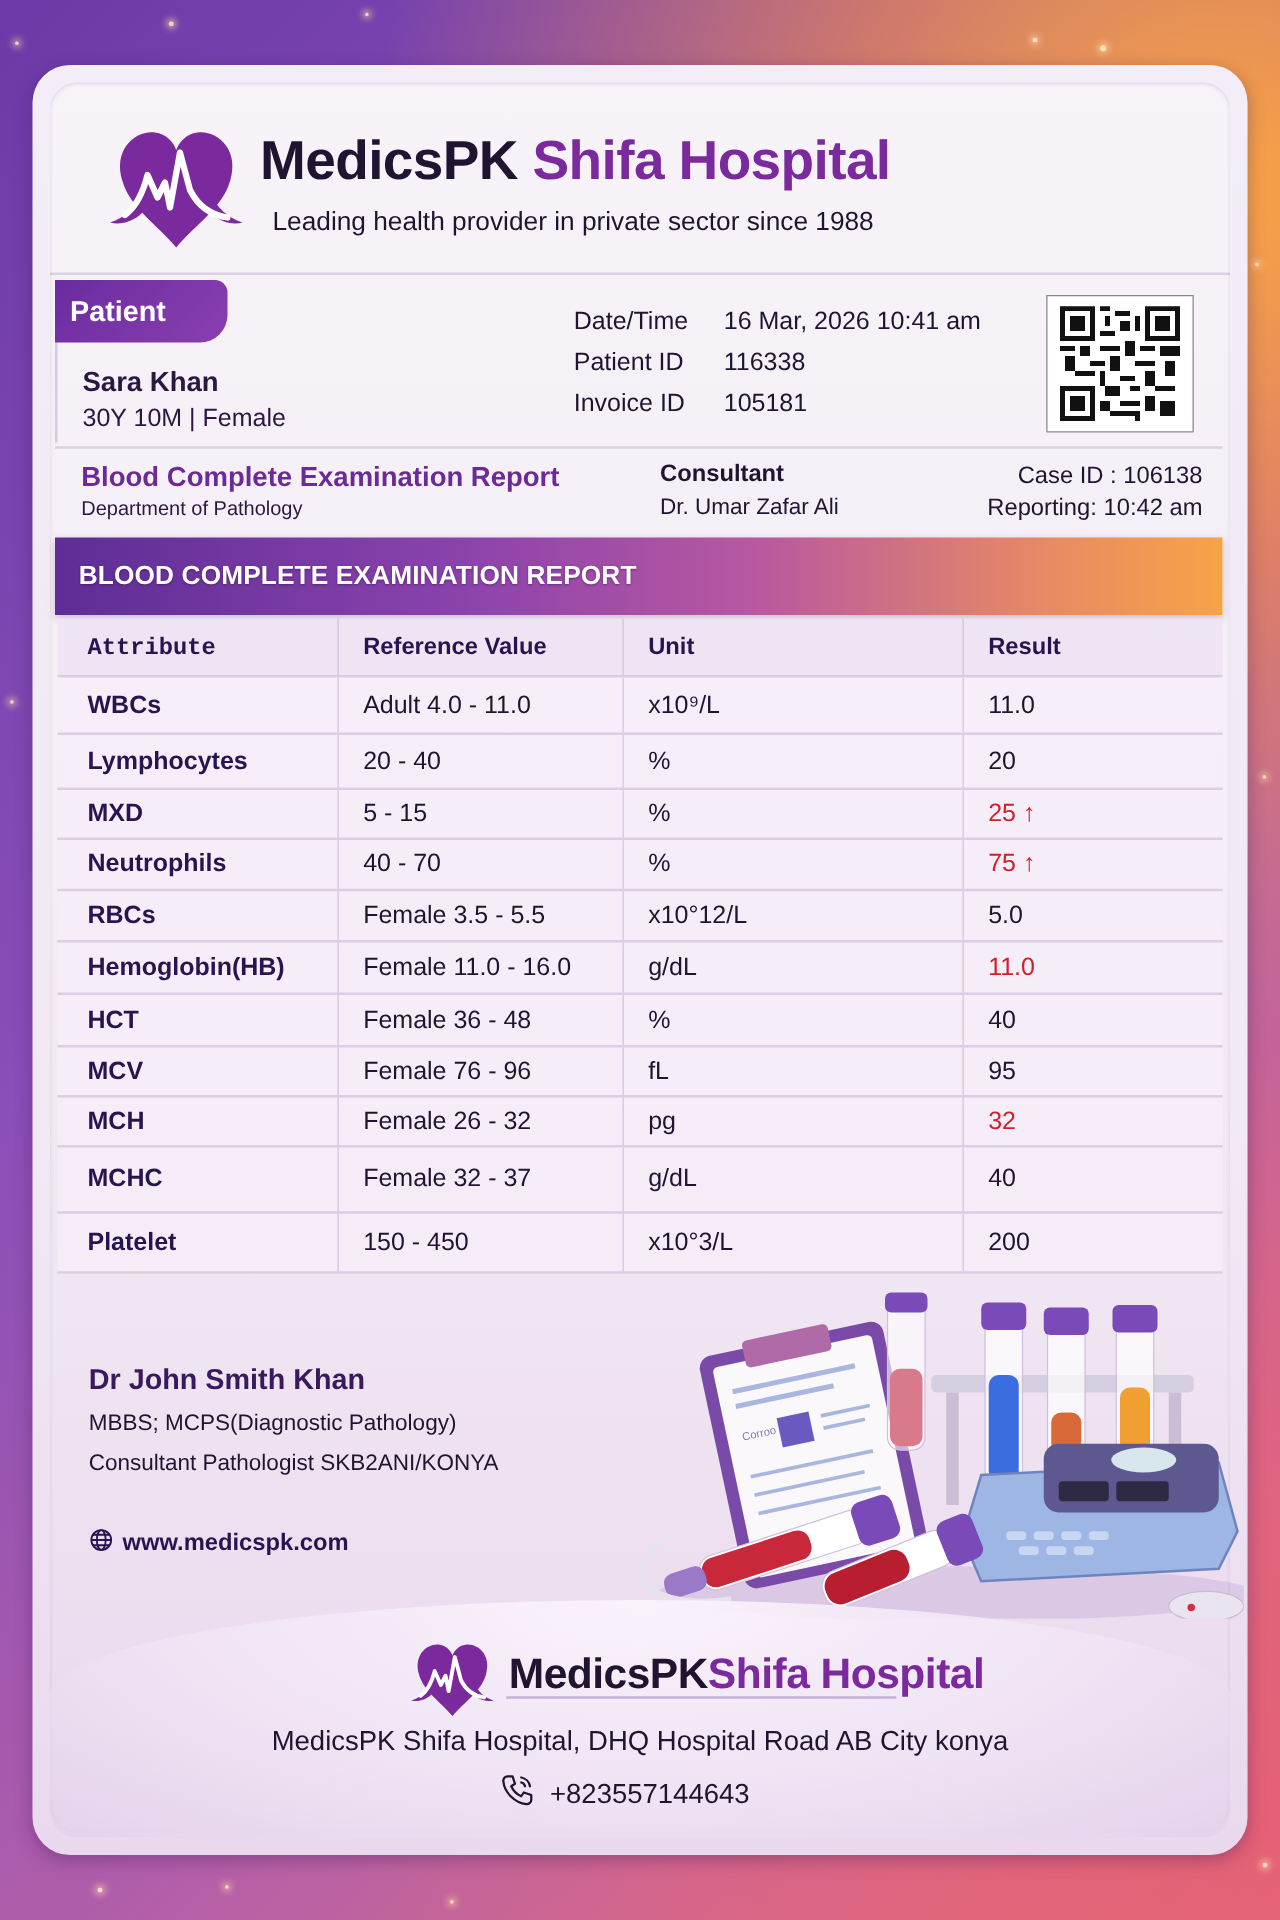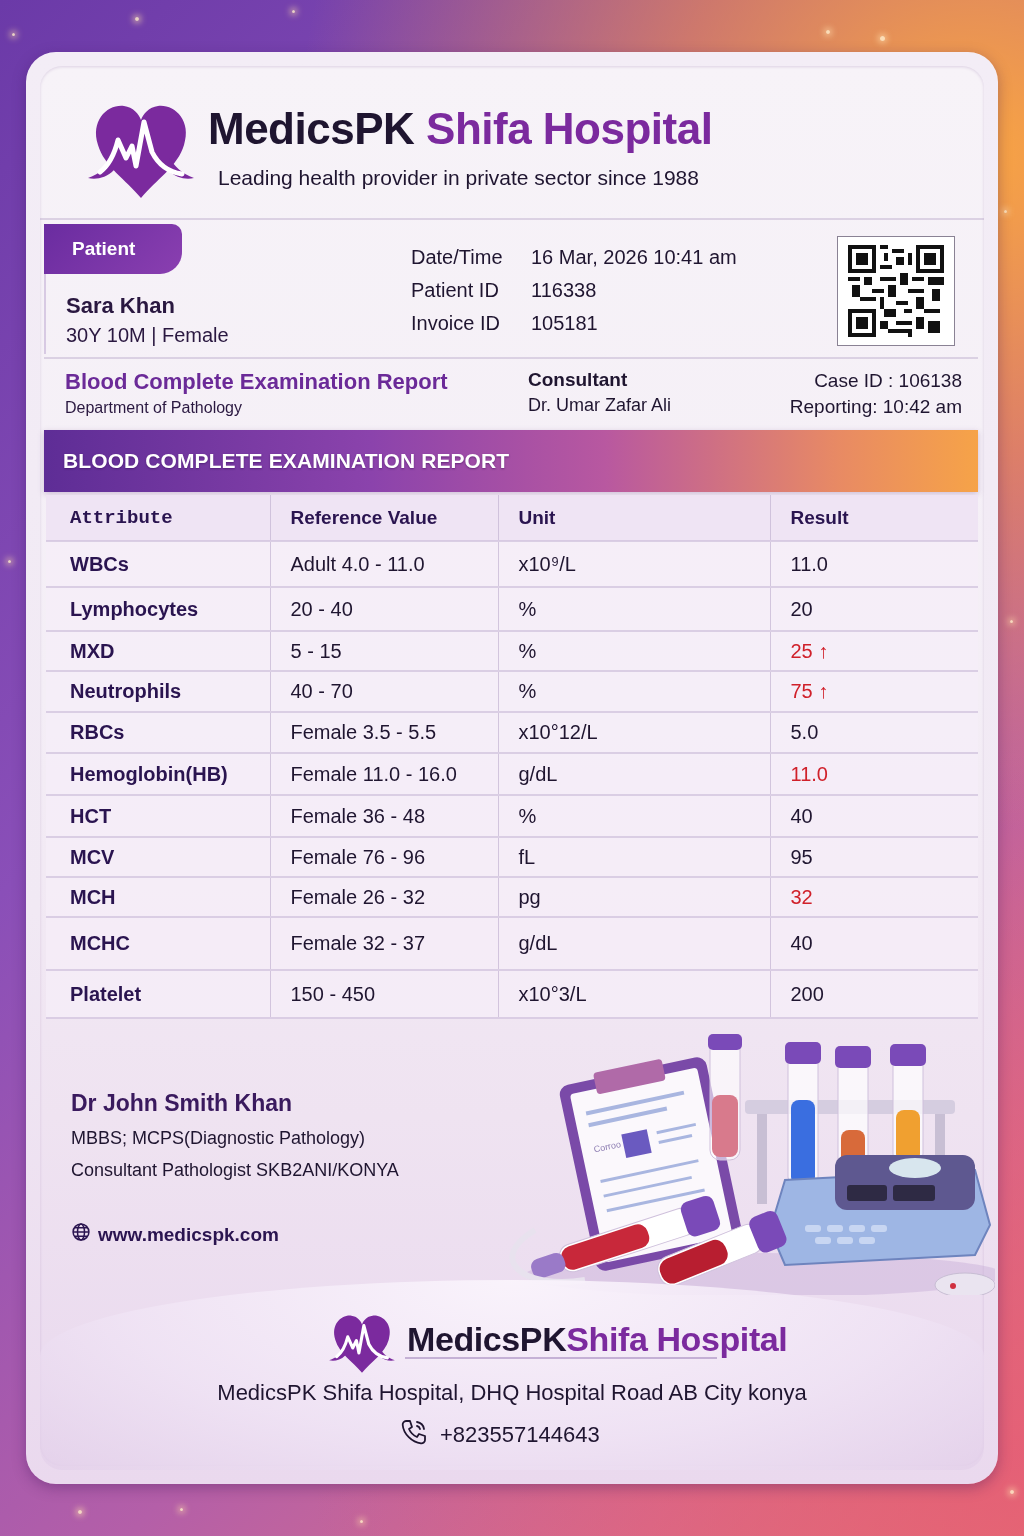--- a/index.html
+++ b/index.html
@@ -34,29 +34,29 @@
   .brand .b1 { color: #1f1530; }
   .brand .b2 { color: #7b2a9e; }
   .tagline { position: absolute; left: 218px; top: 166px; font-size: 21px; color: #1f1530; white-space: nowrap; }
   .hdr-rule { position: absolute; left: 40px; right: 40px; top: 218px; height: 2px; background: rgba(170,150,190,0.35); }
 
   
   .patient-tab {
     position: absolute; left: 44px; top: 224px; width: 138px; height: 50px;
     background: linear-gradient(135deg, #6a2ca0, #8a3fb0);
     border-radius: 0 0 22px 0; border-top-right-radius: 10px;
-    color: #fff; font-weight: bold; font-size: 19px;
-    display: flex; align-items: center; padding-left: 28px;
+    color: #fff; font-weight: bold; font-size: 23px;
+    display: flex; align-items: center; padding-left: 12px;
   }
   .pat-name { position: absolute; left: 66px; top: 293px; font-size: 22px; font-weight: bold; color: #2a1840; }
   .pat-meta { position: absolute; left: 66px; top: 324px; font-size: 20px; color: #2a1840; }
   .left-rail { position: absolute; left: 44px; top: 224px; width: 2px; height: 130px; background: rgba(160,130,190,0.35); }
 
   .info-grid { position: absolute; left: 411px; top: 241px; font-size: 20px; color: #1f1530; }
-  .info-row { display: flex; height: 33px; align-items: center; }
+  .info-row { display: flex; height: 33px; align-items: center; margin-left: 48px; }
   .info-label { width: 120px; }
 
   .qr { position: absolute; left: 837px; top: 236px; width: 118px; height: 110px; border: 1px solid #8a8294; background: #fff; padding: 8px 10px; }
   .qr svg { width: 96px; height: 92px; display: block; }
 
   .rule2 { position: absolute; left: 44px; right: 46px; top: 357px; height: 2px; background: rgba(170,150,190,0.35); }
 
   .report-title { position: absolute; left: 65px; top: 369px; font-size: 22px; font-weight: bold; color: #6b2a98; white-space: nowrap; }
   .dept { position: absolute; left: 65px; top: 399px; font-size: 16px; color: #2a1840; }
   .cons-label { position: absolute; left: 528px; top: 369px; font-size: 19px; font-weight: bold; color: #1f1530; }

